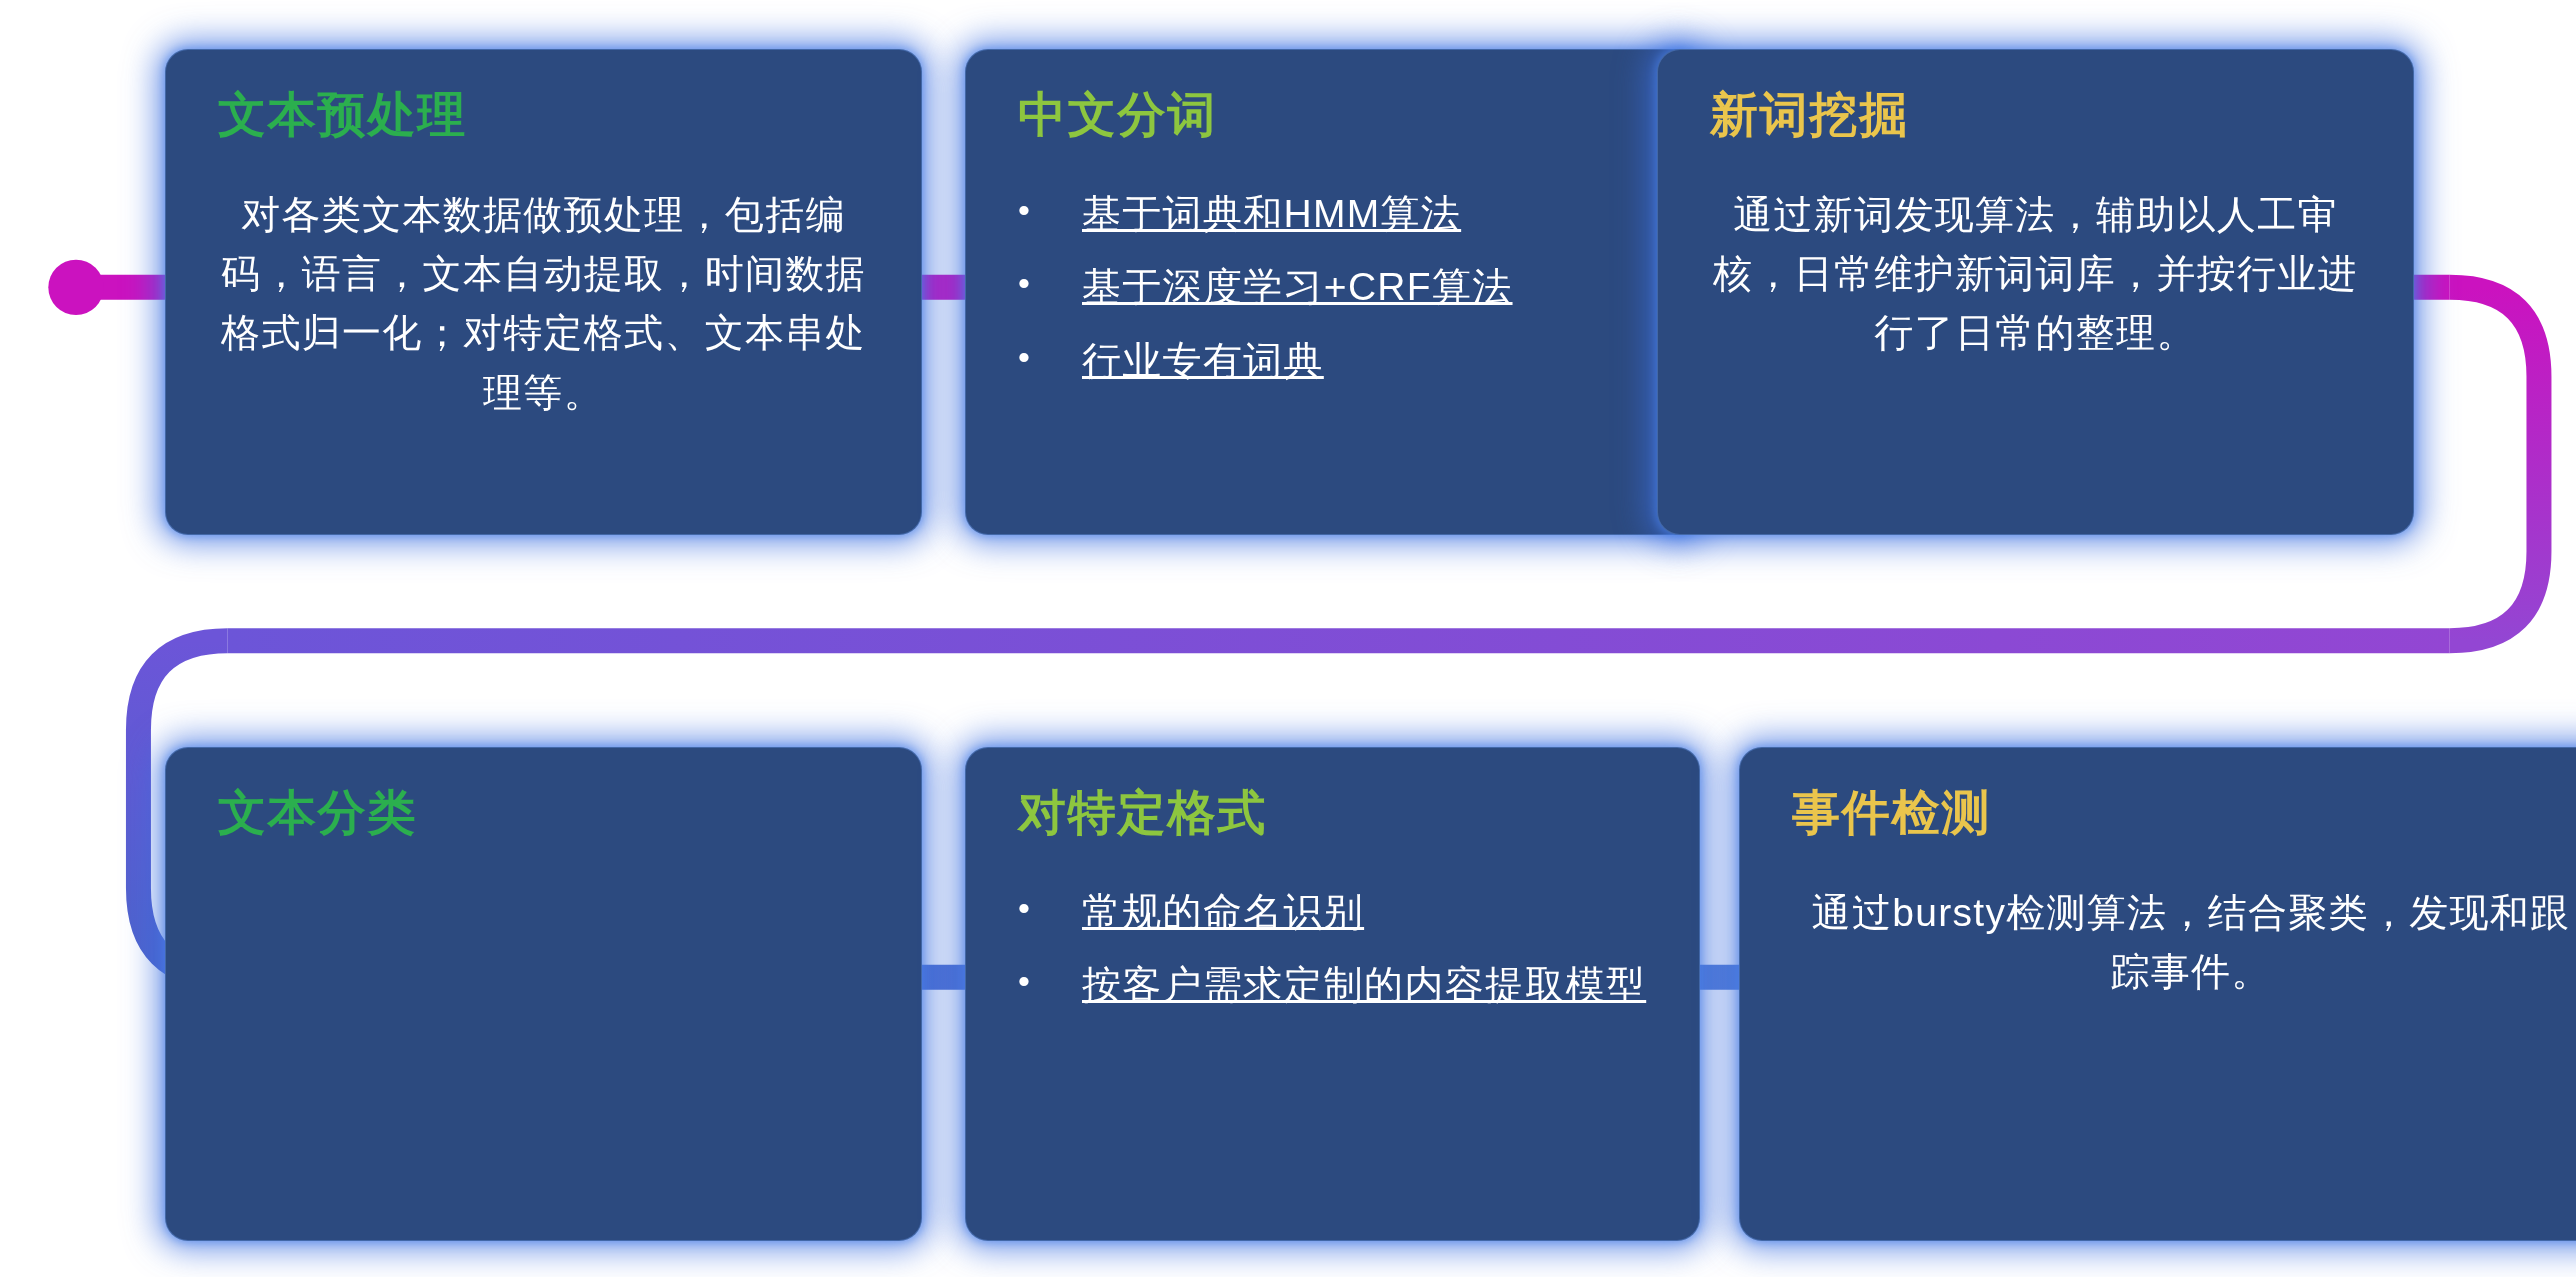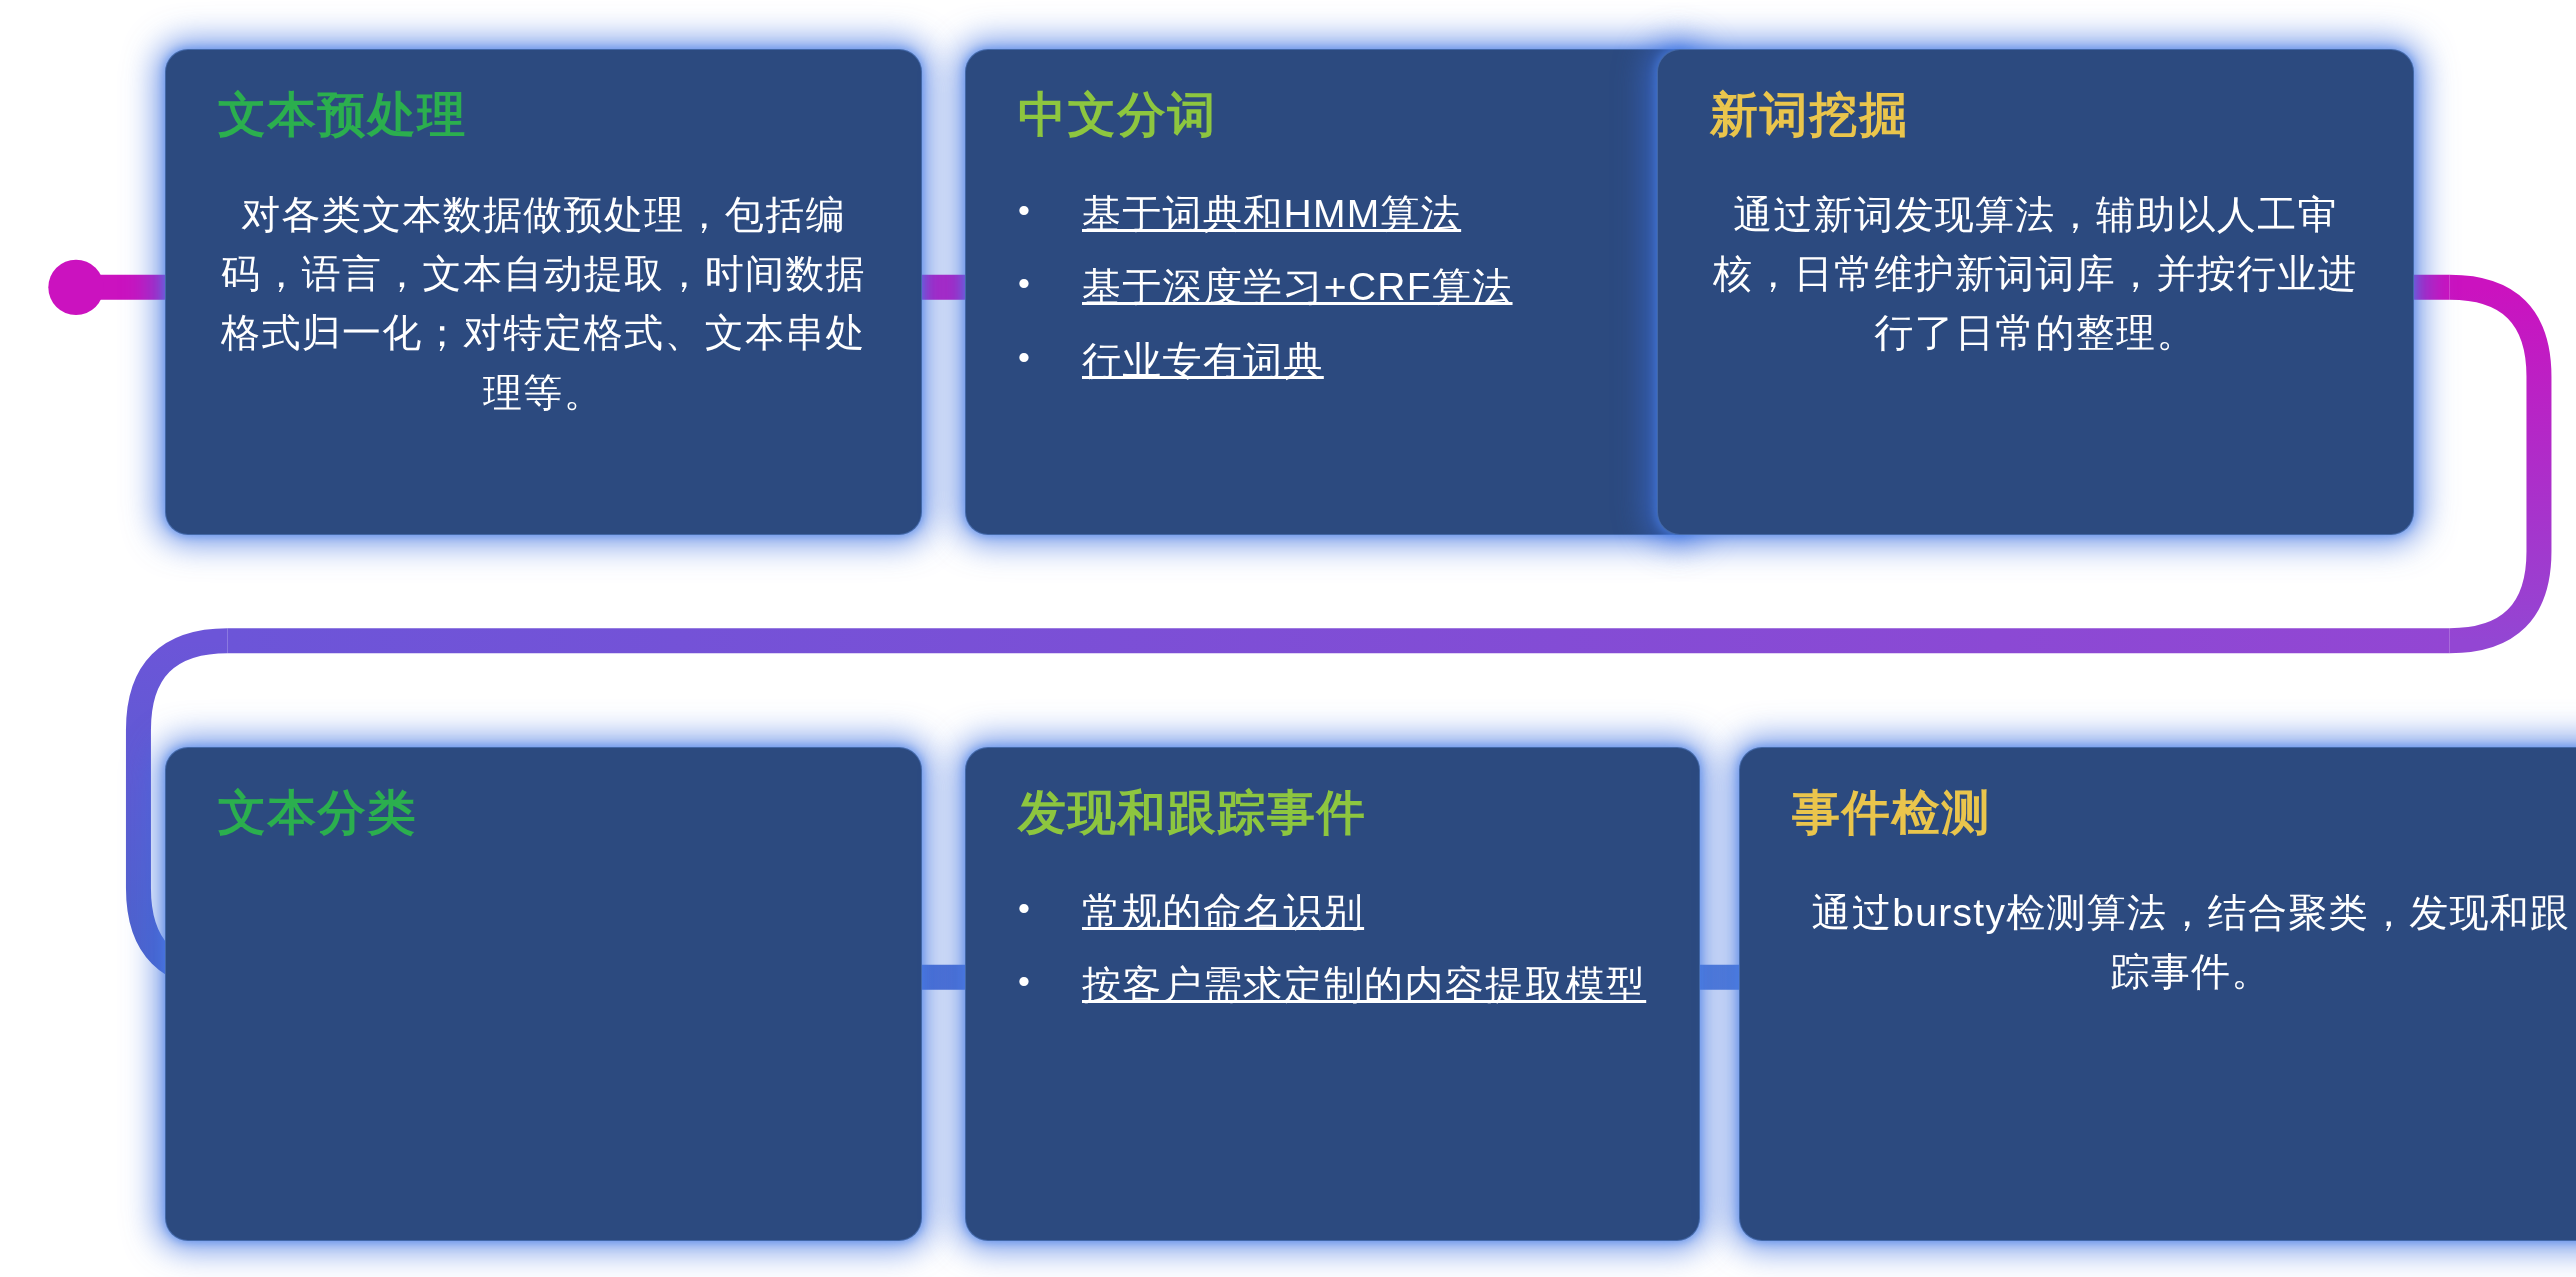--- a/index.html
+++ b/index.html
@@ -133,21 +133,21 @@
   <div class="card" id="card-3">
     <h2 style="color: rgb(234, 197, 76);">新词挖掘</h2>
     <p>通过新词发现算法，辅助以人工审核，日常维护新词词库，并按行业进行了日常的整理。</p>
   </div>
 
   <div class="card" id="card-4">
     <h2 style="color: rgb(43, 175, 78);">文本分类</h2>
   </div>
 
   <div class="card" id="card-5">
-    <h2 style="color: rgb(141, 198, 63);">发现和跟踪事件</h2>
+    <h2 style="color: rgb(141, 198, 63);">对特定格式</h2>
     <ul>
       <li>
         <span class="dot">•</span>
         <span class="li-text">常规的命名识别</span>
       </li>
       <li>
         <span class="dot">•</span>
         <span class="li-text">按客户需求定制的内容提取模型</span>
       </li>
     </ul>

